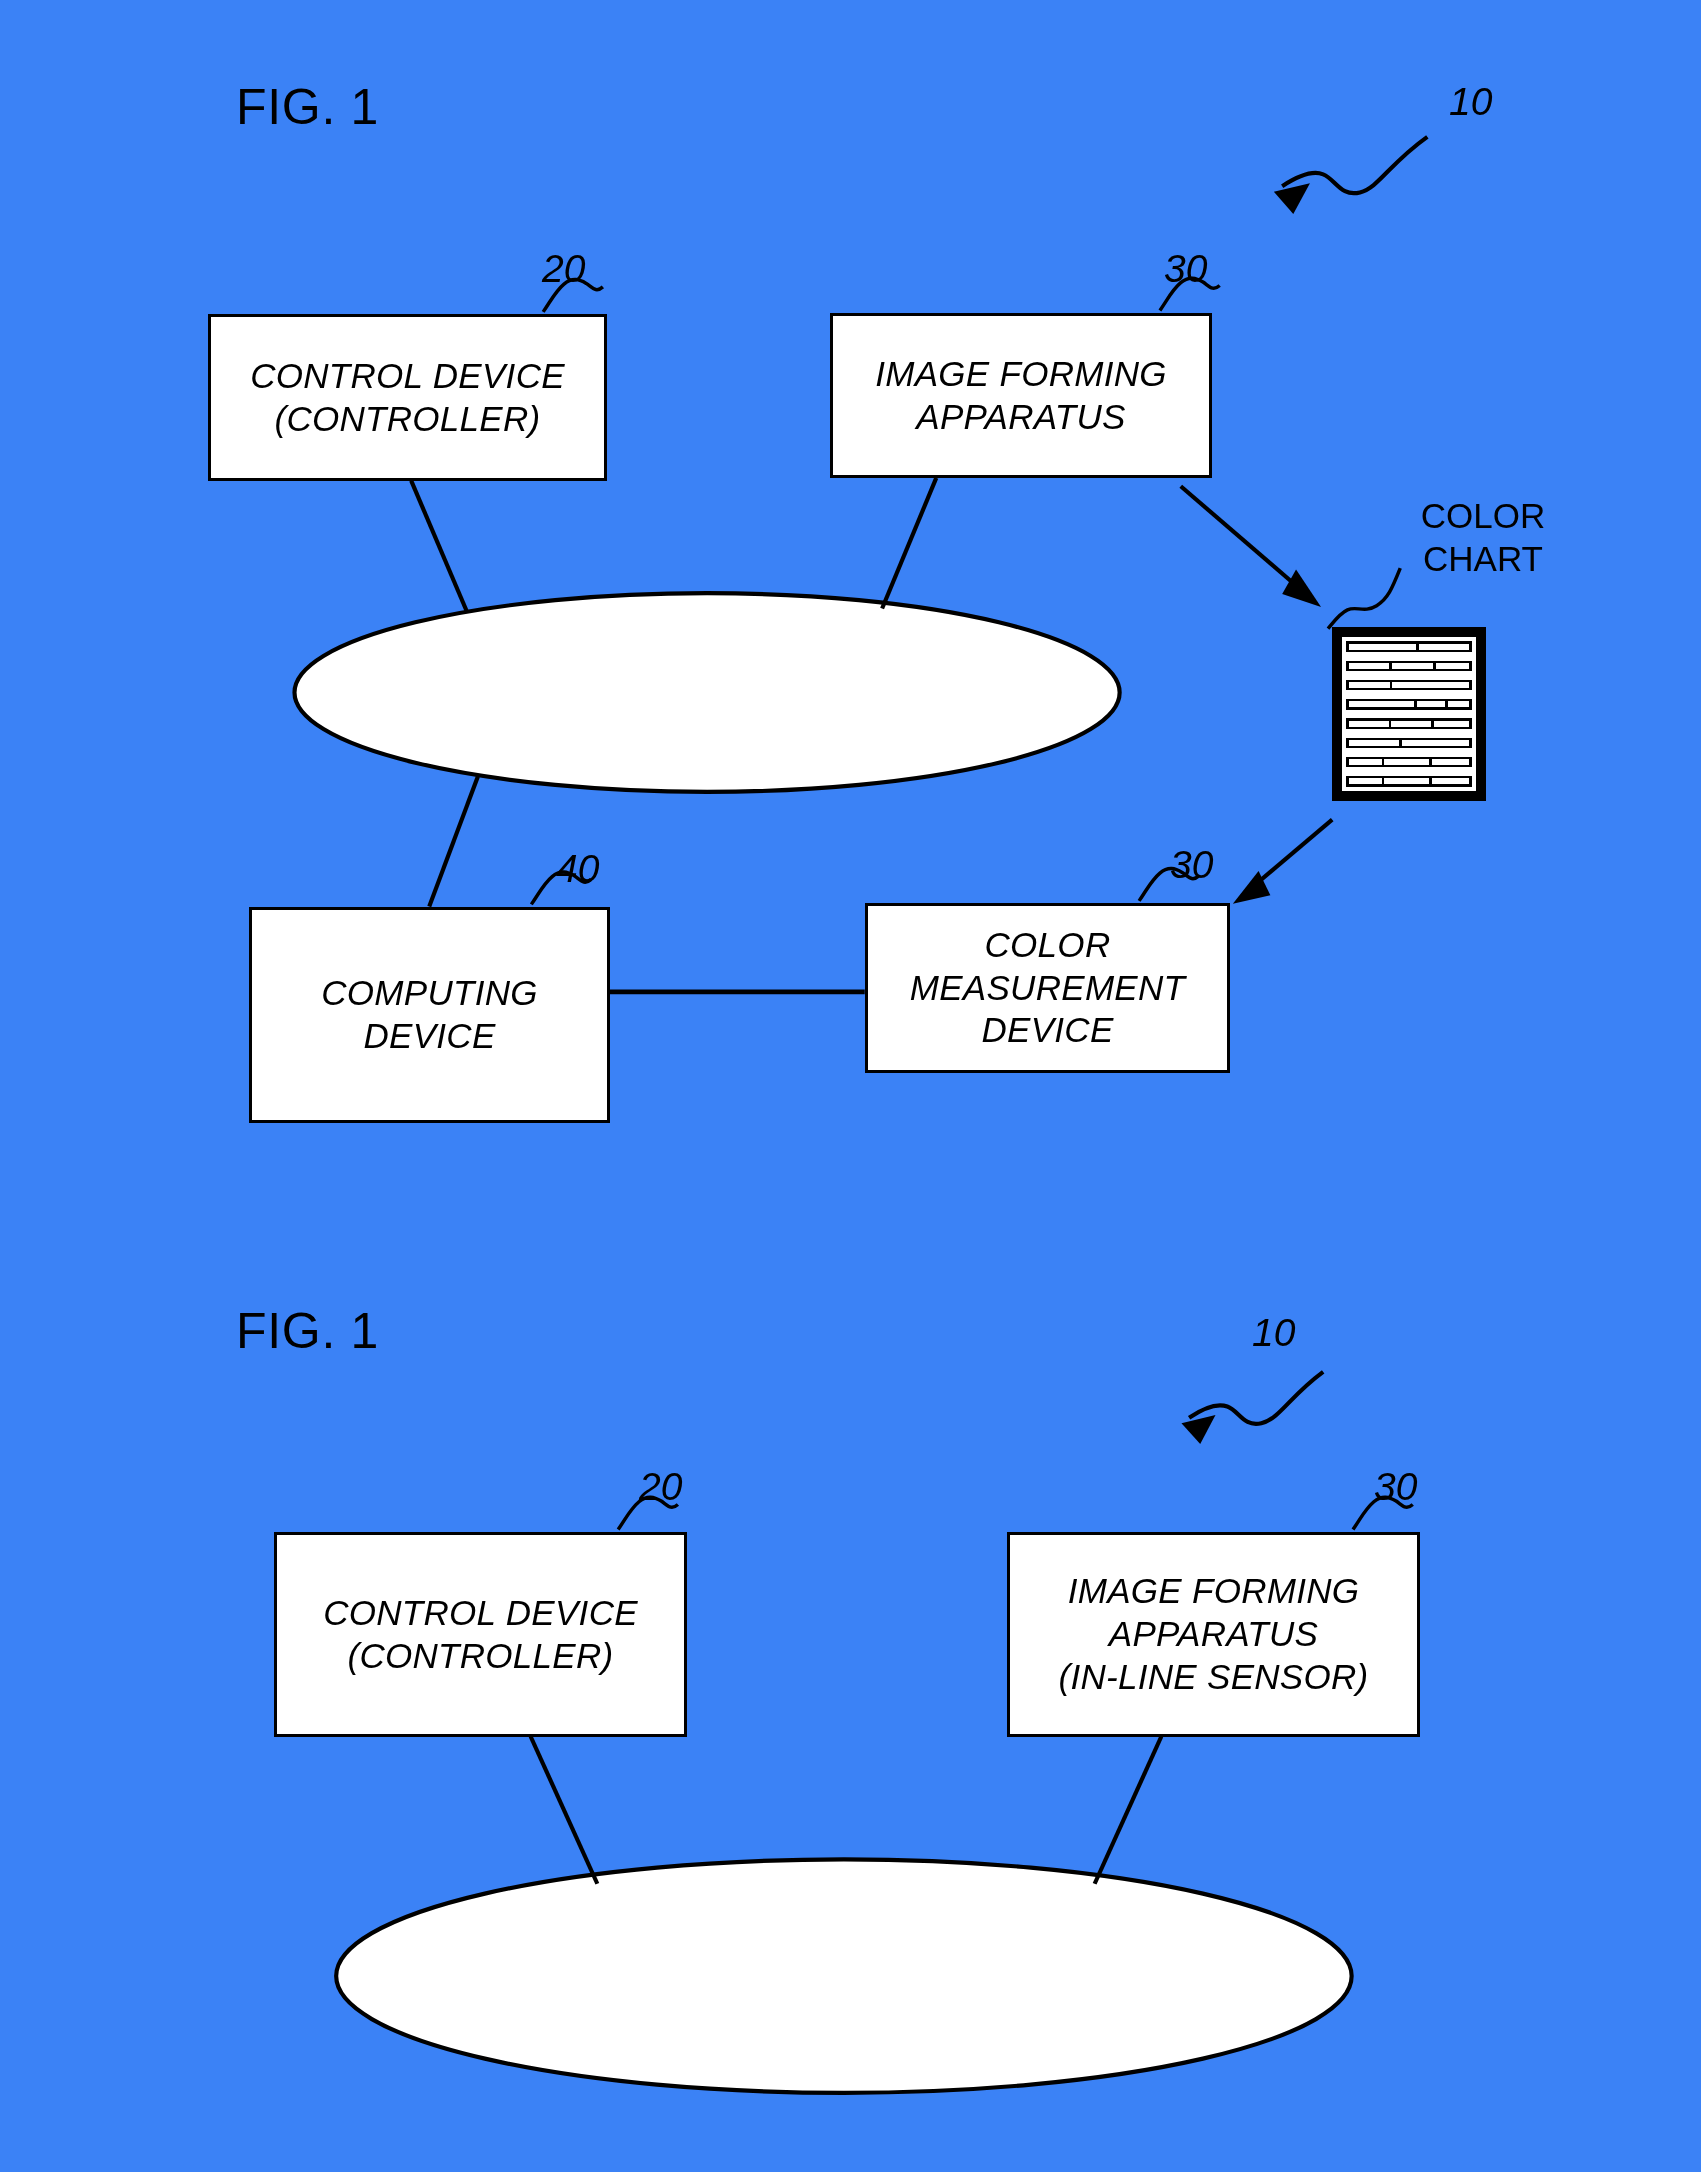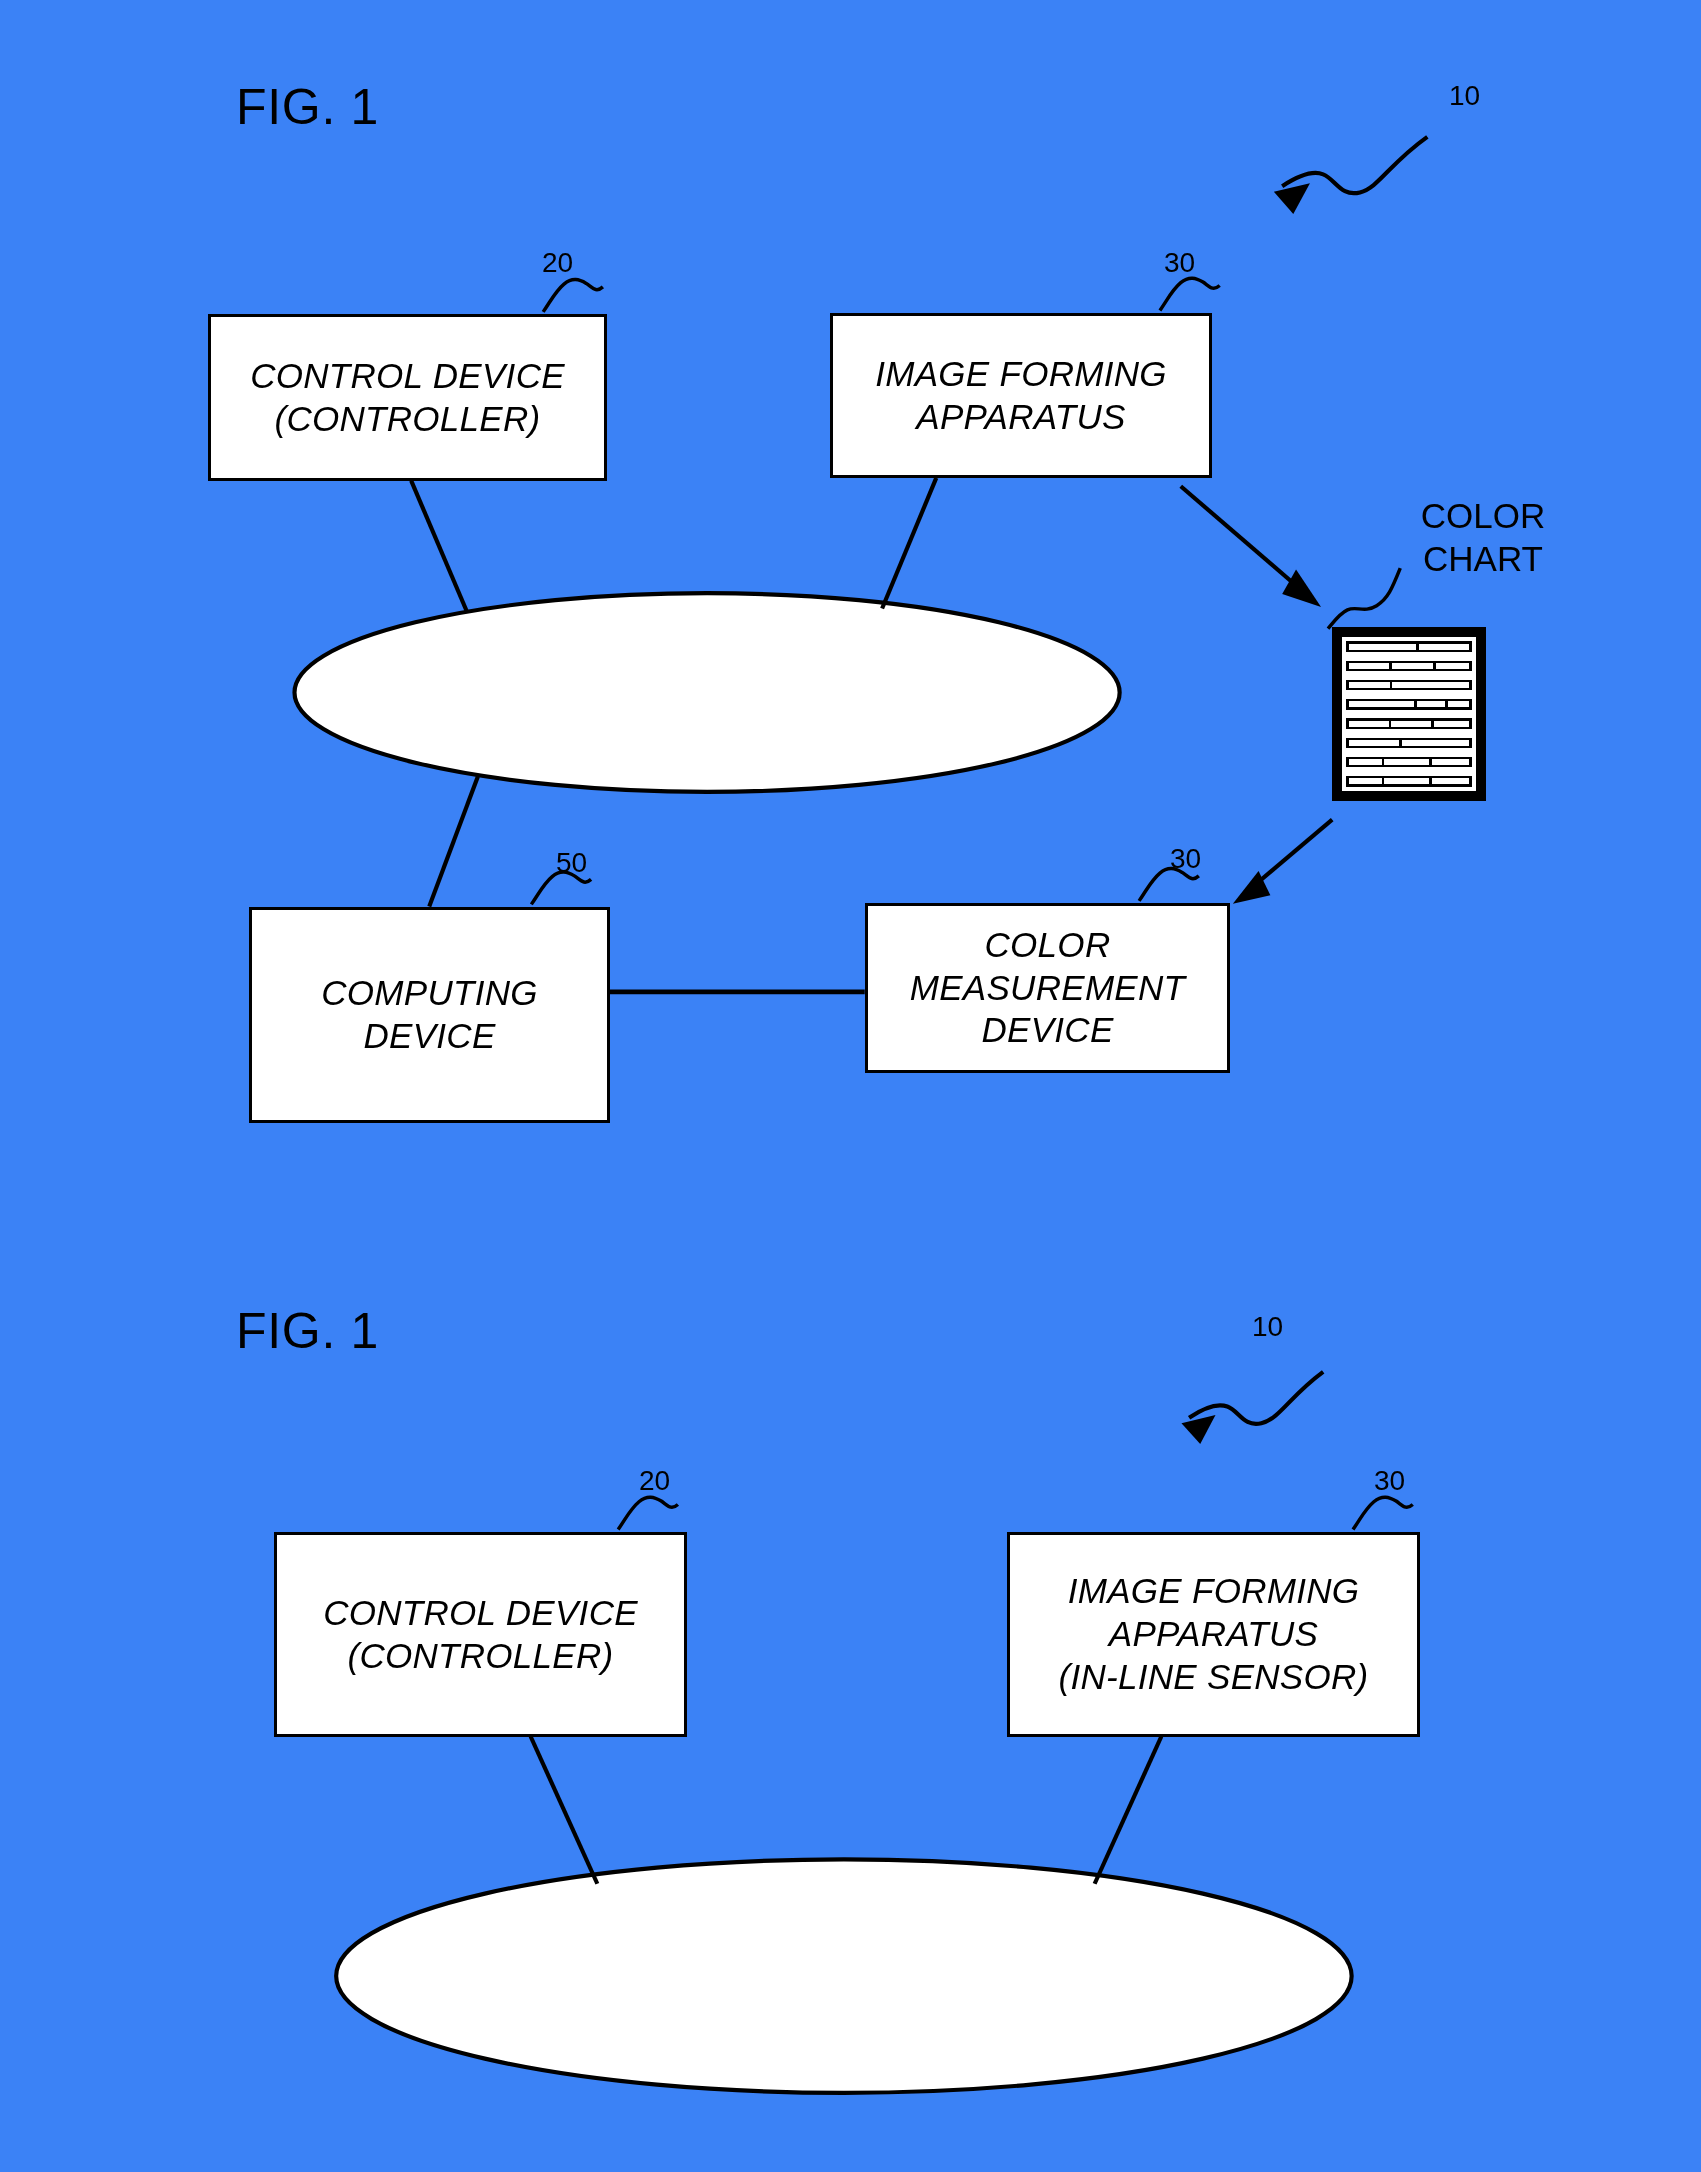--- a/index.html
+++ b/index.html
@@ -31,24 +31,25 @@
   .fig-title {
     position: absolute;
     font-size: 50px;
     font-weight: 400;
     letter-spacing: 0.7px;
     white-space: pre;
     line-height: 1;
   }
   .ref-num {
     position: absolute;
-    font-size: 28px;
+    font-size: 39px;
     font-weight: 400;
     white-space: pre;
     line-height: 1;
+    font-style: italic;
   }
   .blockbox {
     position: absolute;
     border: 3.5px solid #000000;
     background: #ffffff;
     box-sizing: border-box;
     display: flex;
     align-items: center;
     justify-content: center;
     font-style: italic;
@@ -143,21 +144,21 @@
     <line x1="764" y1="2500" x2="860" y2="2712" stroke="#000" stroke-width="6"></line>
     <line x1="1672" y1="2500" x2="1576" y2="2712" stroke="#000" stroke-width="6"></line>
   </svg>
 
   <div class="fig-title" style="left:236px; top:82px;">FIG. 1</div>
 
   <div class="ref-num" style="left:1449px; top:82px;">10</div>
 
   <div class="ref-num" style="left:542px; top:249px;">20</div>
   <div class="ref-num" style="left:1164px; top:249px;">30</div>
-  <div class="ref-num" style="left:556px; top:849px;">50</div>
+  <div class="ref-num" style="left:556px; top:849px;">40</div>
   <div class="ref-num" style="left:1170px; top:845px;">30</div>
 
   <div class="blockbox" style="left:208px; top:314px; width:399px; height:167px;">
     <div class="lines">CONTROL DEVICE
 (CONTROLLER)</div>
   </div>
 
   <div class="blockbox" style="left:830px; top:313px; width:382px; height:165px;">
     <div class="lines">IMAGE FORMING
 APPARATUS</div>

